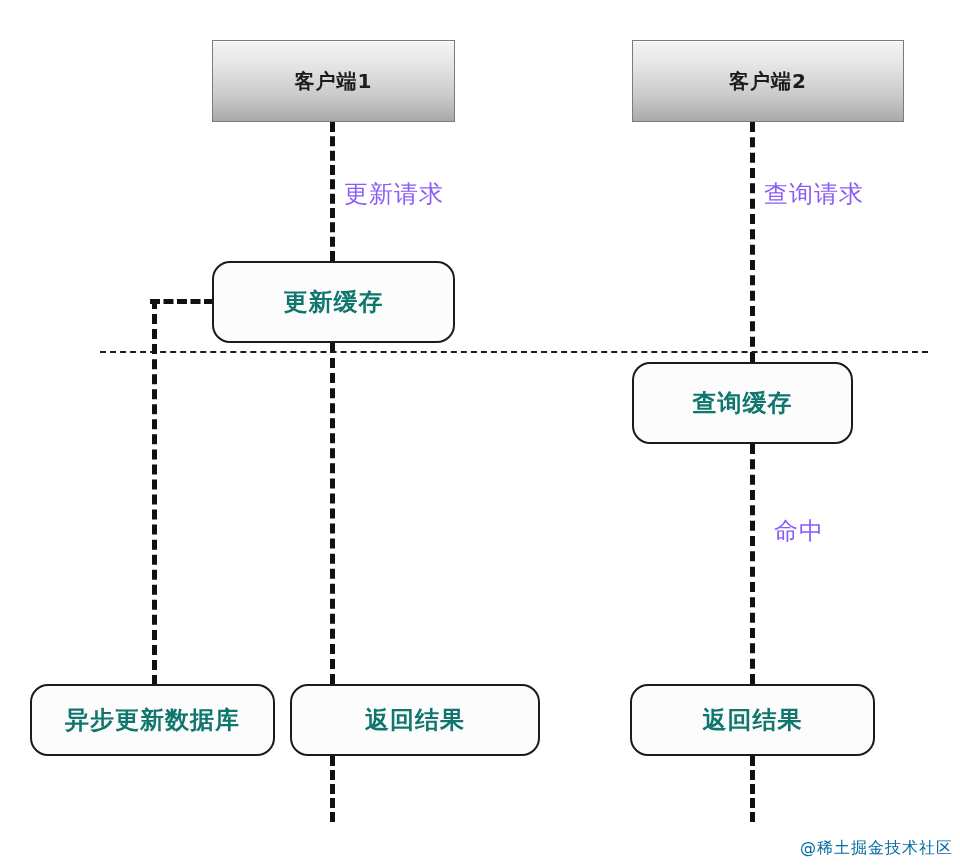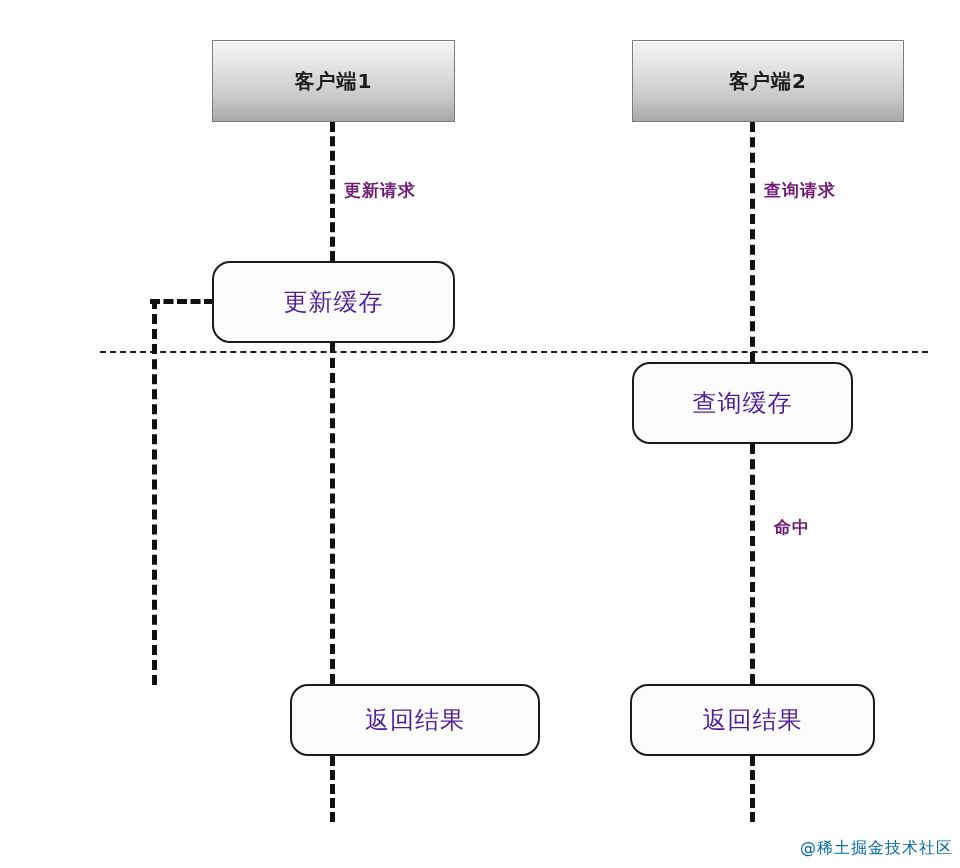--- a/index.html
+++ b/index.html
@@ -39,44 +39,44 @@
   
   .lifeline {
     position: absolute;
     width: 0;
     border-left: 5px dashed #111111;
   }
 
   
   .msg-label {
     position: absolute;
-    font-size: 17px;
-    font-weight: 700;
-    color: #701a75;
+    font-size: 24px;
+    font-weight: 400;
+    color: #8b5cf6;
     white-space: nowrap;
     letter-spacing: 1px;
     line-height: 1;
   }
 
   
   .node-box {
     position: absolute;
     box-sizing: border-box;
     border: 2.5px solid #1b1b1b;
     border-radius: 18px;
     background: #fcfcfc;
     display: flex;
     align-items: center;
     justify-content: center;
     z-index: 3;
   }
   .node-label {
     font-size: 24px;
-    font-weight: 400;
-    color: #4c1d95;
+    font-weight: 700;
+    color: #0f766e;
     letter-spacing: 1px;
     line-height: 1;
     white-space: nowrap;
   }
 
   
   .elbow-h {
     position: absolute;
     height: 0;
     border-top: 5px dashed #111111;
@@ -140,20 +140,23 @@
   <div class="msg-label" style="left:774px; top:491px;margin-top:28px;">命中</div>
 
   <div class="node-box" style="left:212px; top:261px; width:243px; height:82px;">
     <span class="node-label">更新缓存</span>
   </div>
 
   <div class="node-box" style="left:632px; top:362px; width:221px; height:82px;">
     <span class="node-label">查询缓存</span>
   </div>
 
+  <div class="node-box" style="left:30px; top:684px; width:245px; height:72px;">
+    <span class="node-label">异步更新数据库</span>
+  </div>
 
   <div class="node-box" style="left:290px; top:684px; width:250px; height:72px;">
     <span class="node-label">返回结果</span>
   </div>
 
   <div class="node-box" style="left:630px; top:684px; width:245px; height:72px;">
     <span class="node-label">返回结果</span>
   </div>
 
   <div class="watermark" style="left:800px; top:838px;">@稀土掘金技术社区</div>

